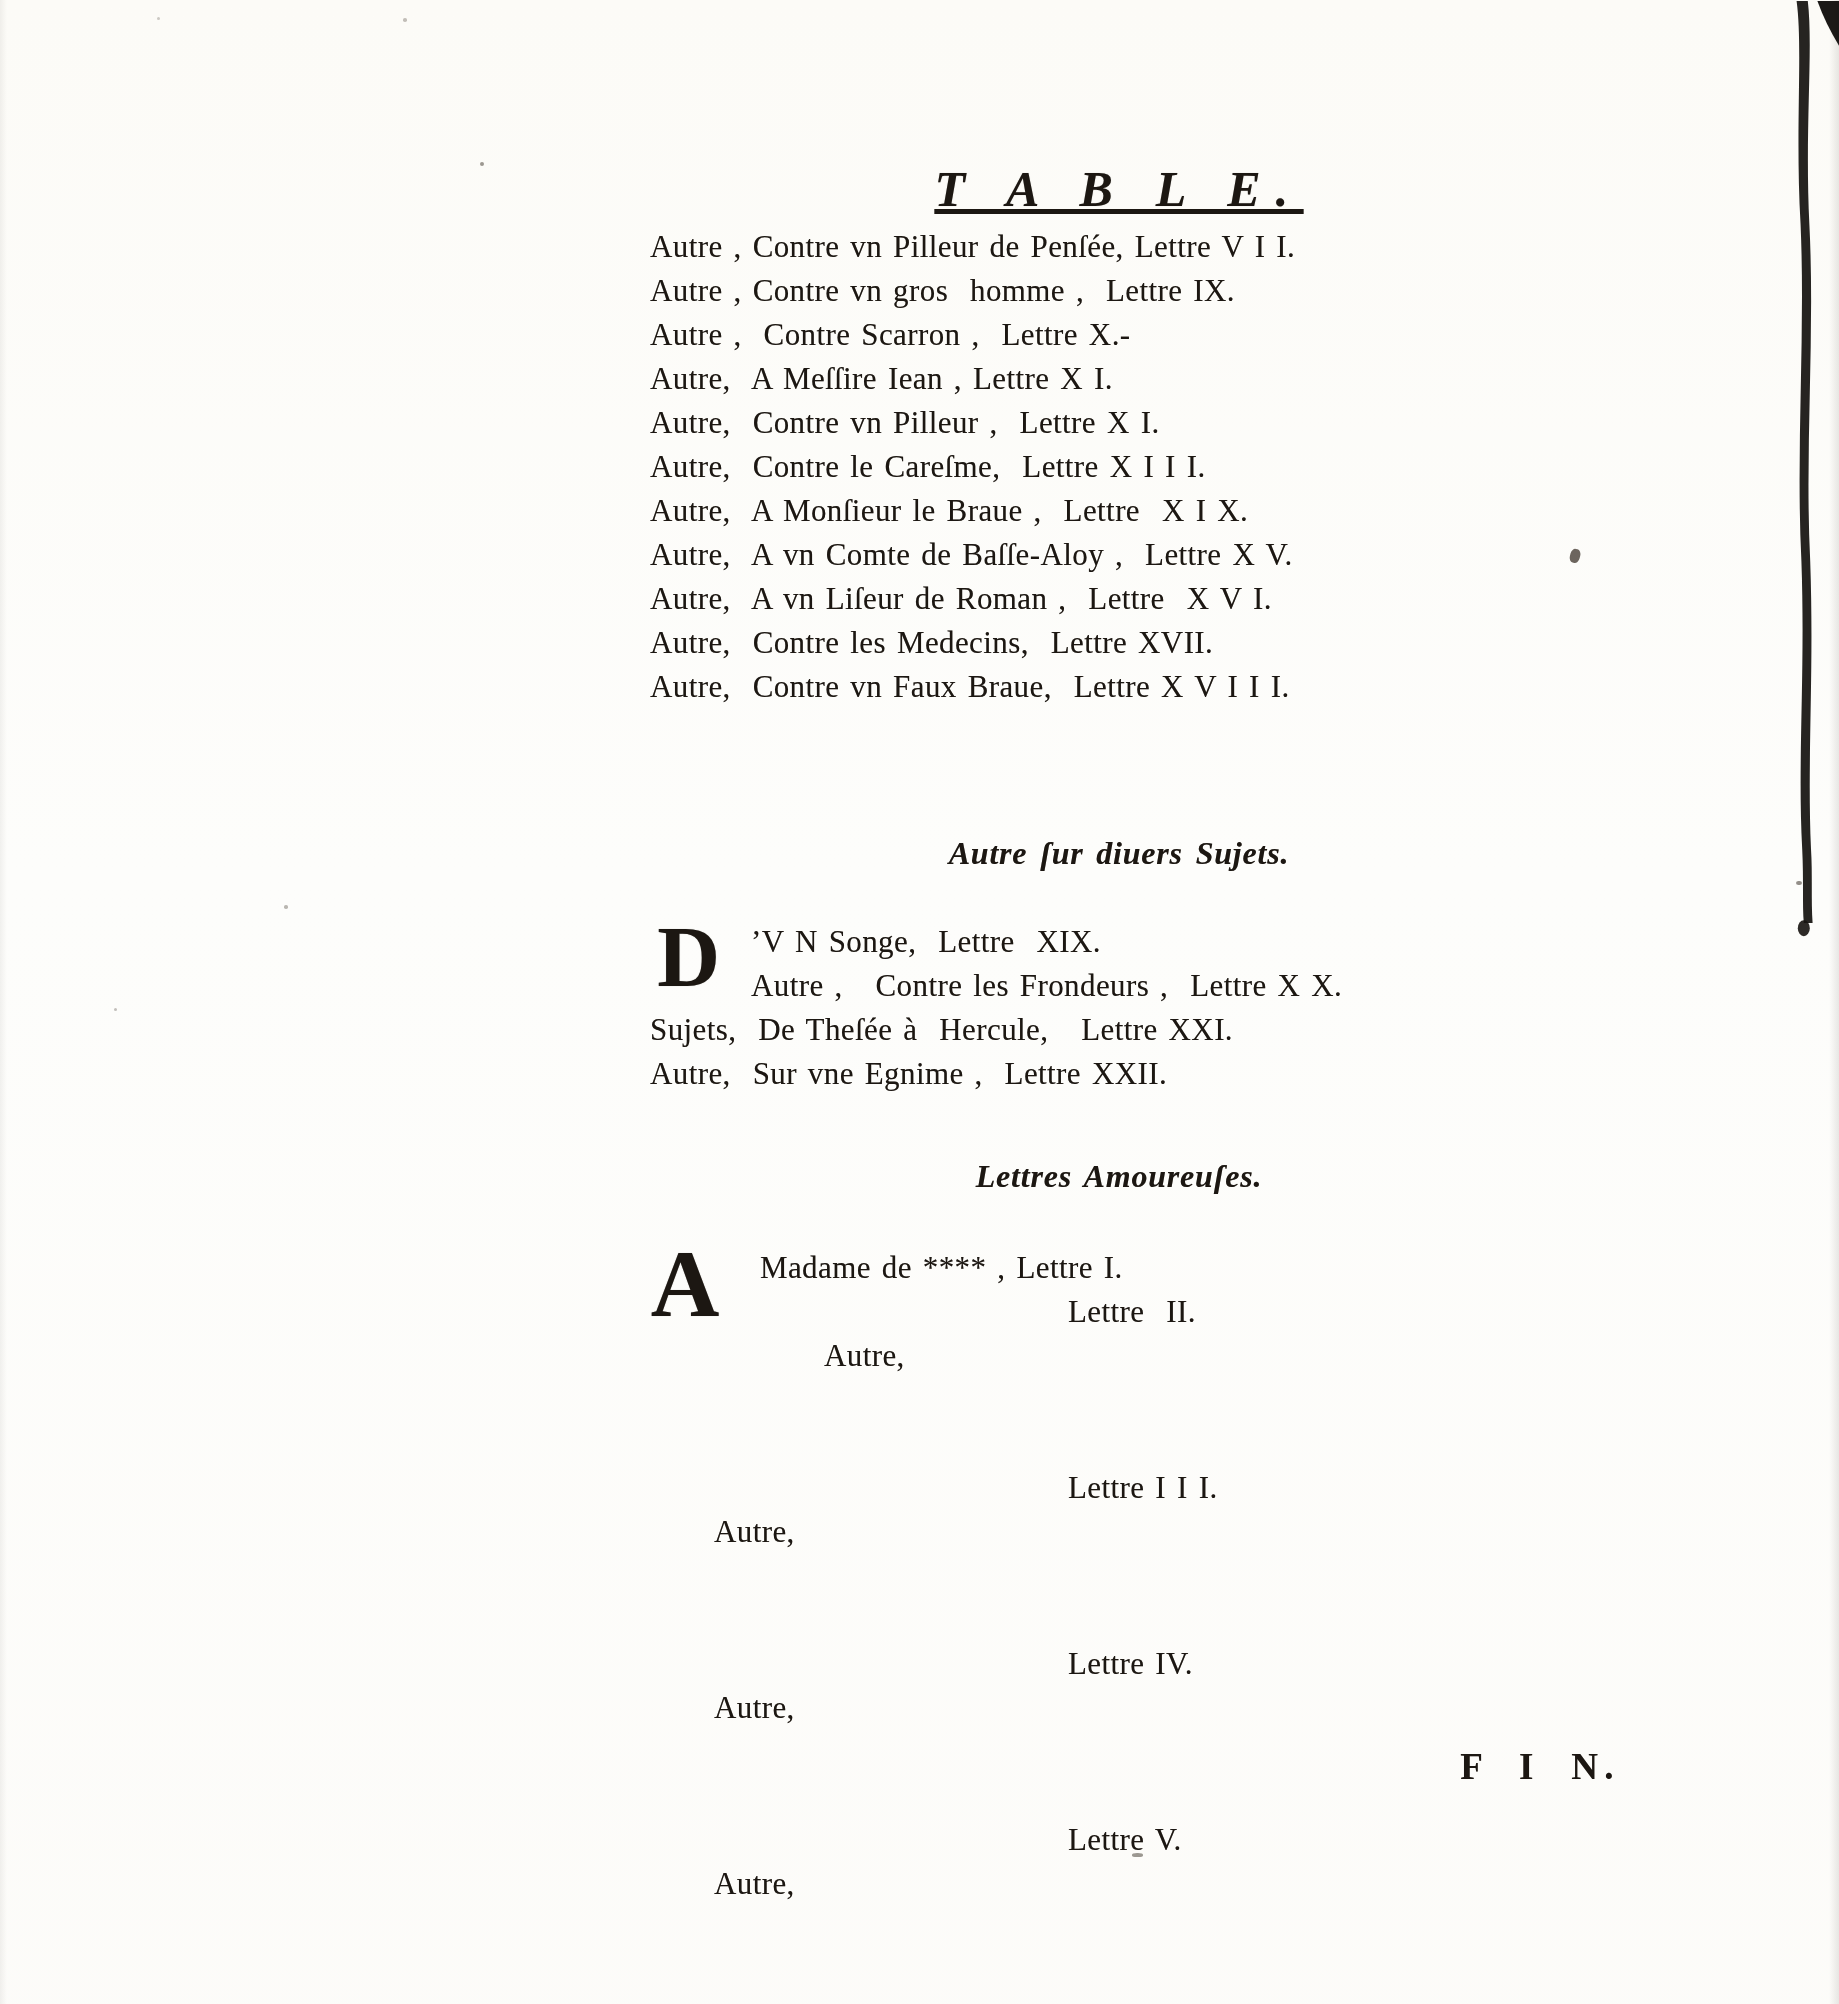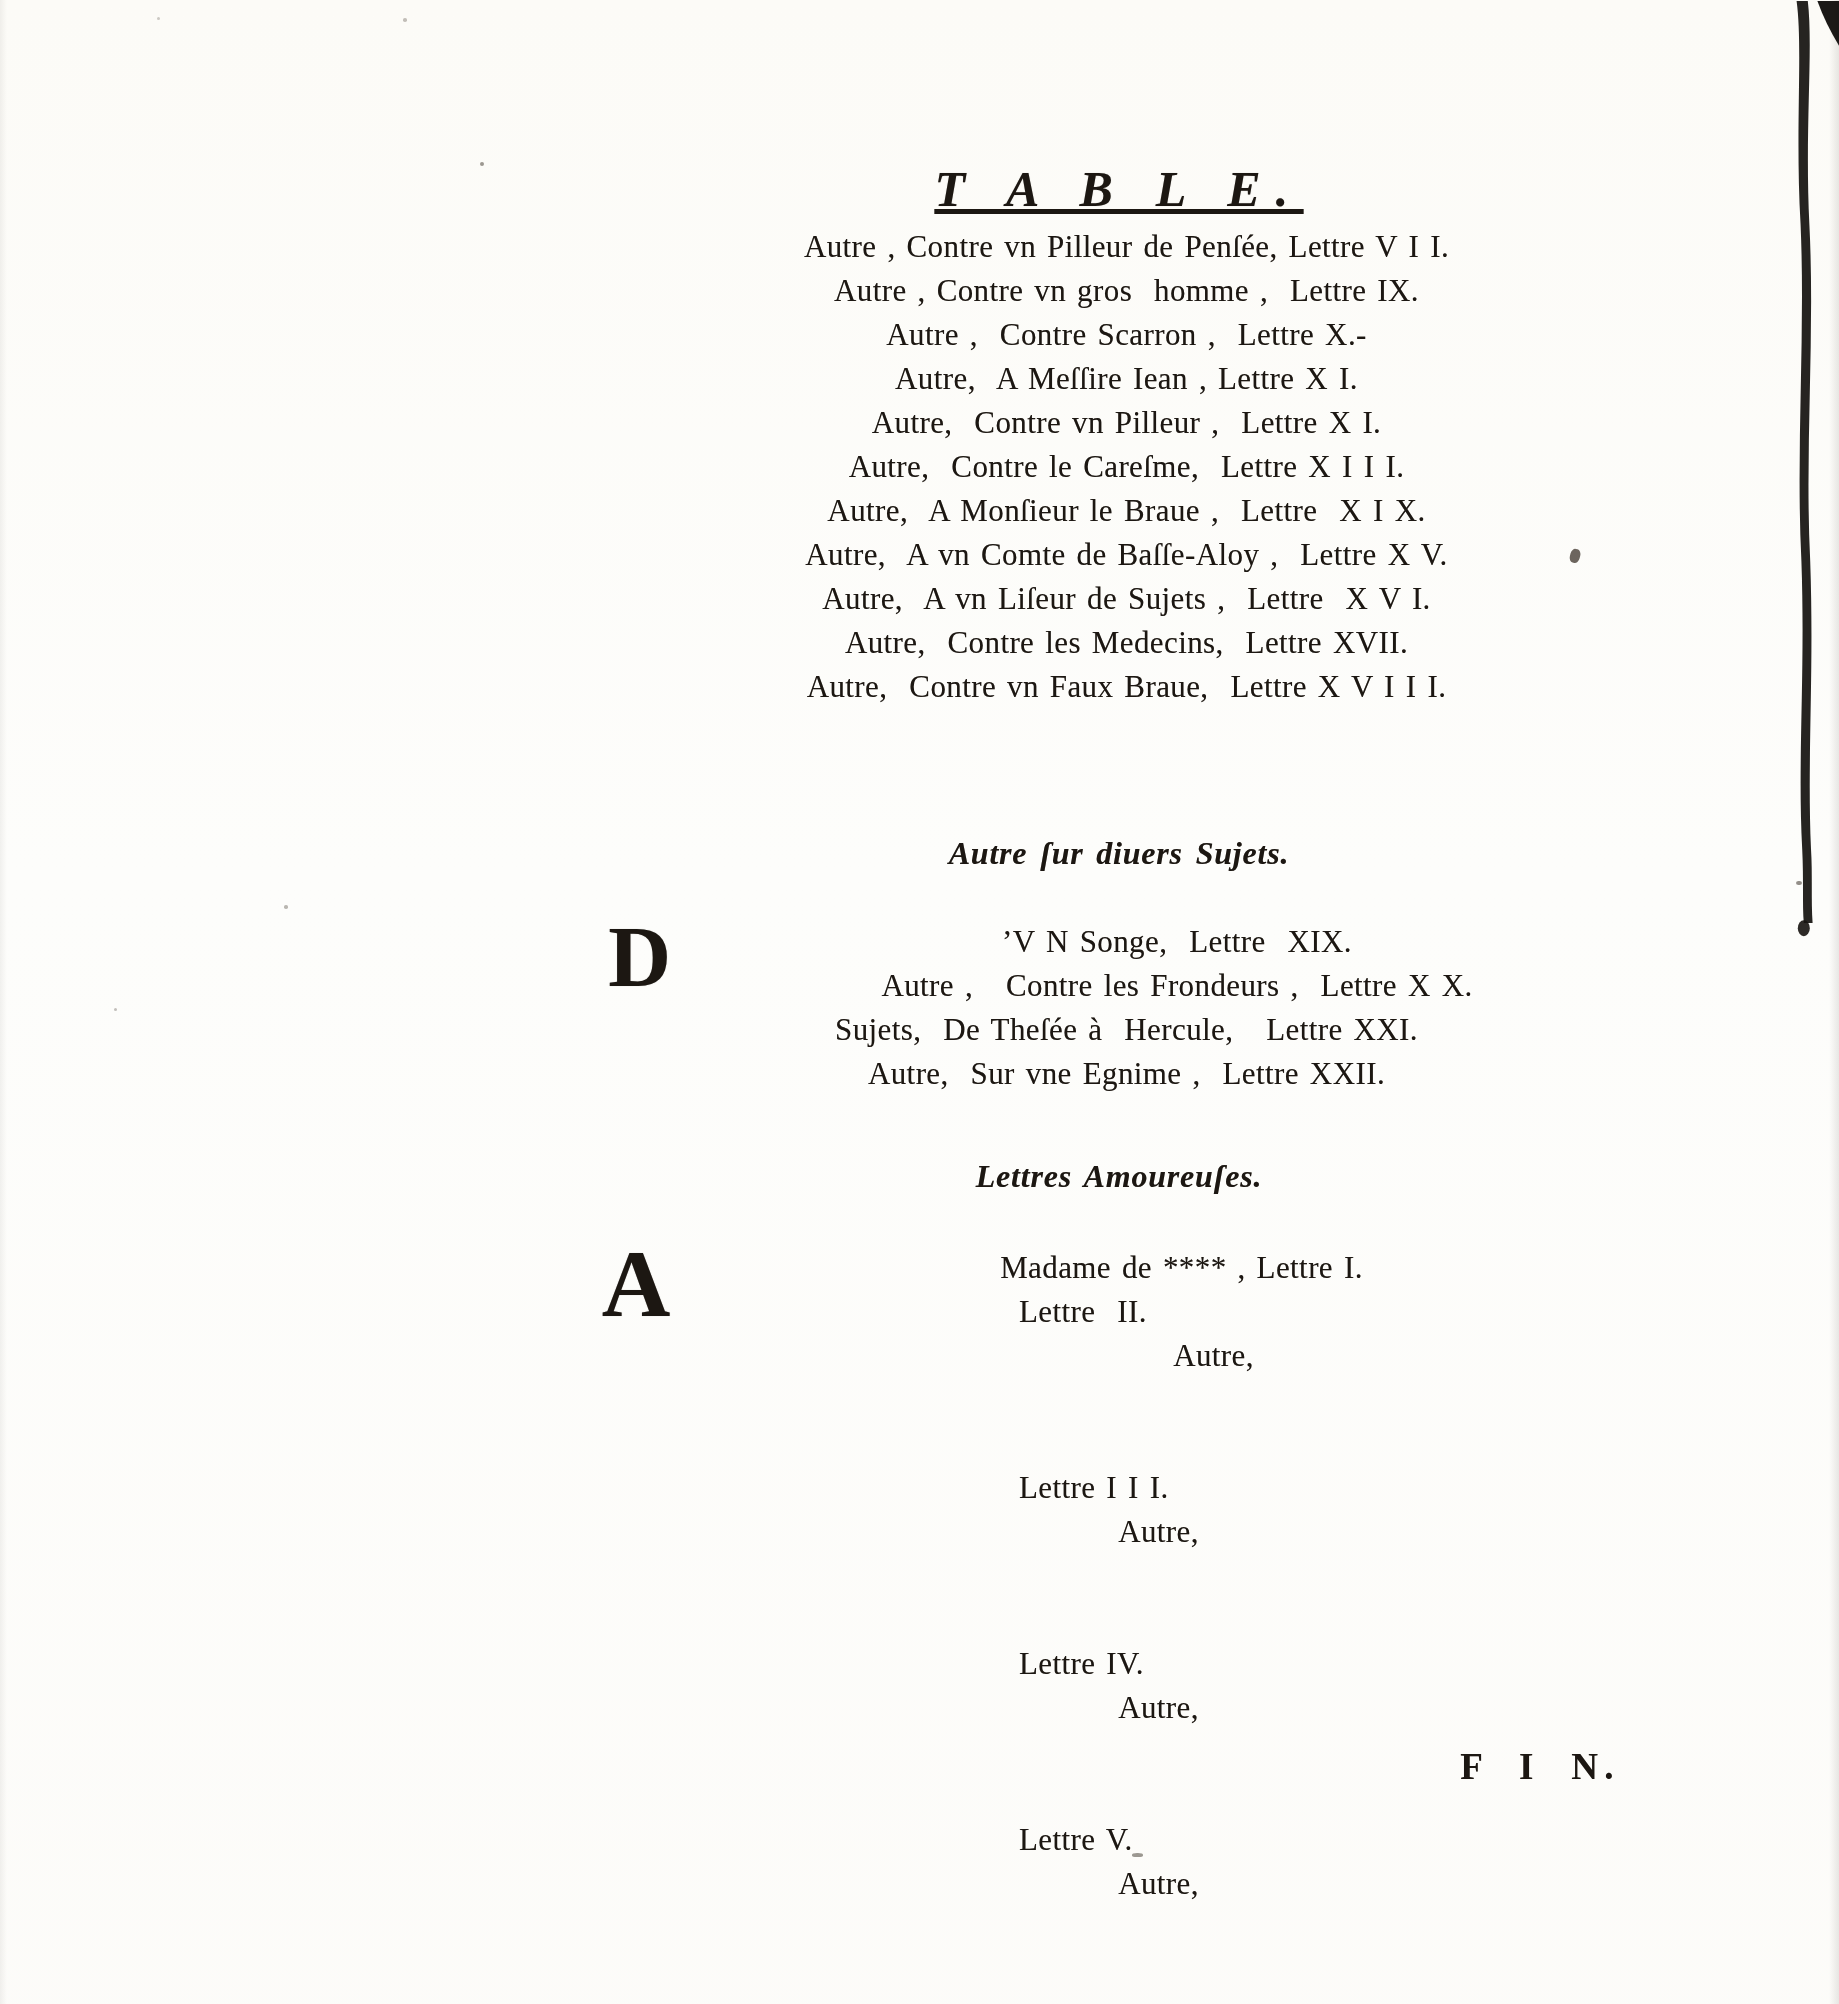--- a/index.html
+++ b/index.html
@@ -13,21 +13,21 @@
   }
   .title {
     position:absolute; left:618px; top:160px; width:1002px;
     text-align:center;
     font-size:50px; font-style:italic; font-weight:bold;
     letter-spacing:15.2px;
     text-shadow:0 0 0.8px rgba(30,22,12,.35);
     white-space:pre;
     text-decoration:underline;
   }
-  .col { position:absolute; left:601px; width:1051px;text-align:center; }
+  .col { position:absolute; left:650px; width:1051px; }
   .line {
     white-space:pre;
     font-size:31px; line-height:44px;
     letter-spacing:0.4px; word-spacing:2.8px;
     text-shadow:0 0 0.4px rgba(30,22,12,.4);
   }
   .sec1 { top:225px; }
   .heading {
     position:absolute; left:618px; width:1002px; text-align:center;
     font-size:32px; font-style:italic; font-weight:bold;
@@ -75,21 +75,21 @@
 
   <div class="col sec1">
     <div class="line">Autre , Contre vn Pilleur de Penſée, Lettre V I I.</div>
     <div class="line">Autre , Contre vn gros  homme ,  Lettre IX.</div>
     <div class="line">Autre ,  Contre Scarron ,  Lettre X.-</div>
     <div class="line">Autre,  A Meſſire Iean , Lettre X I.</div>
     <div class="line">Autre,  Contre vn Pilleur ,  Lettre X I.</div>
     <div class="line">Autre,  Contre le Careſme,  Lettre X I I I.</div>
     <div class="line">Autre,  A Monſieur le Braue ,  Lettre  X I X.</div>
     <div class="line">Autre,  A vn Comte de Baſſe-Aloy ,  Lettre X V.</div>
-    <div class="line">Autre,  A vn Liſeur de Sujets ,  Lettre  X V I.</div>
+    <div class="line">Autre,  A vn Liſeur de Roman ,  Lettre  X V I.</div>
     <div class="line">Autre,  Contre les Medecins,  Lettre XVII.</div>
     <div class="line">Autre,  Contre vn Faux Braue,  Lettre X V I I I.</div>
   </div>
 
   <div class="heading h1">Autre ſur diuers Sujets.</div>
 
   <div class="col sec2">
     <span class="dropcap dropcap-d">D</span>
     <div class="line ind-d">’V N Songe,  Lettre  XIX.</div>
     <div class="line ind-d">Autre ,   Contre les Frondeurs ,  Lettre X X.</div>

